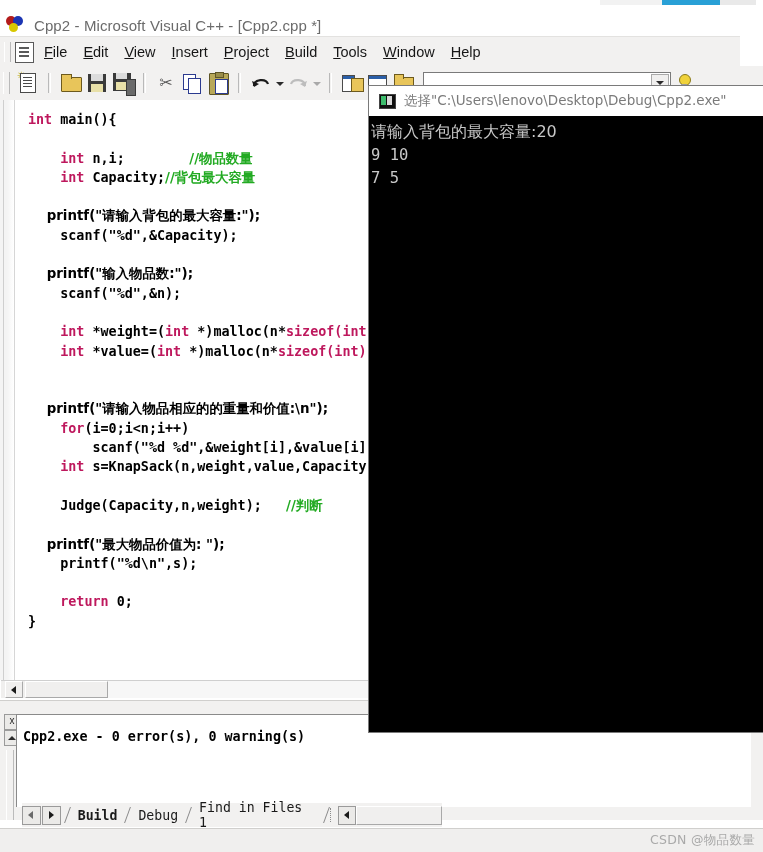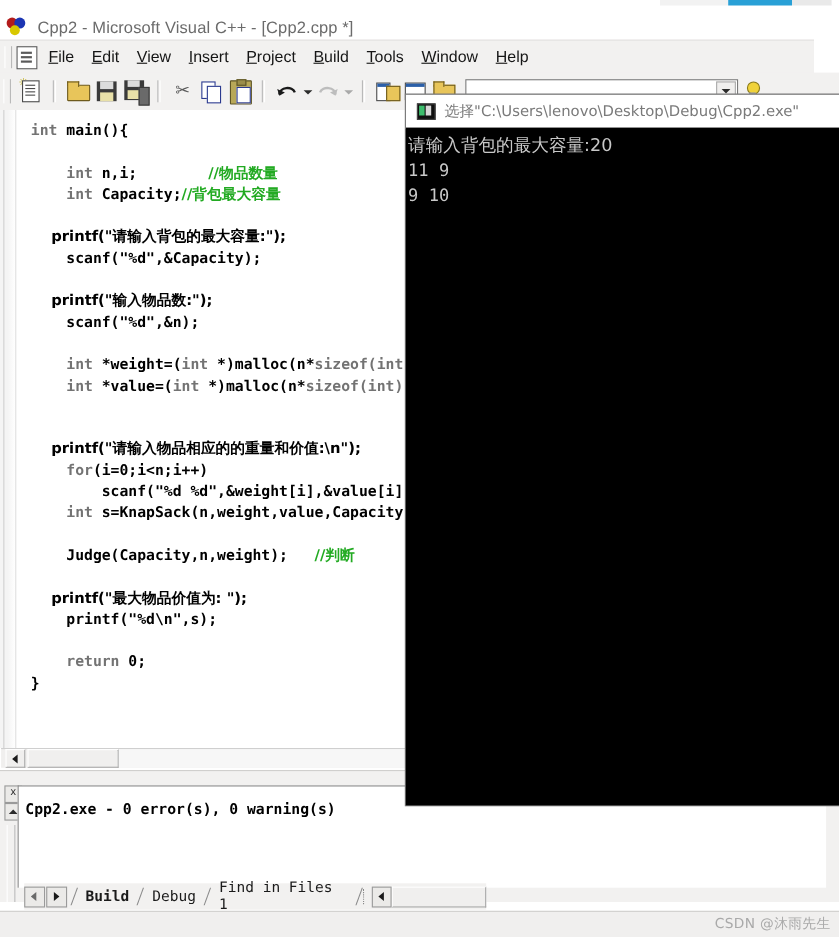--- a/index.html
+++ b/index.html
@@ -168,21 +168,21 @@
     font-family:"DejaVu Sans Mono", monospace;
     font-size:13.4px;
     font-weight:bold;
     line-height:19.3px;
     color:#000000;
     white-space:pre;
     padding-top:10px;
     box-sizing:border-box;
   }
   #code-area .ln{height:19.3px;padding-left:13px;}
-  #code-area .kw{color:#737373;}
+  #code-area .kw{color:#be185d;}
   #code-area .cm{color:#22aa22;}
   #code-area .cjk{font-family:"DejaVu Sans", sans-serif;font-weight:bold;}
 
   
   #editor-hscroll{
     position:absolute;left:1px;top:580px;width:368px;height:17px;
     background:#f0efee;border-top:1px solid #cfcfcf;
     display:flex;align-items:center;
   }
   #editor-hscroll .arrow-left{
@@ -480,21 +480,21 @@
     <div class="sl"></div>
     <div class="tab">Find in Files 1</div>
     <div class="sl"></div>
     <div class="dots"></div>
   </div>
   <div class="endbtn"></div>
   <div class="endtrack"></div>
 </div>
 
 <div id="statusbar"></div>
-<div id="watermark">CSDN @沐雨先生</div>
+<div id="watermark">CSDN @物品数量</div>
 
 <div id="console-window">
   <div id="console-titlebar">
     <div class="cicon"></div>
     <div class="ctitle">选择"C:\Users\lenovo\Desktop\Debug\Cpp2.exe"</div>
   </div>
-  <div id="console-body"><div class="cjkline">请输入背包的最大容量:20</div><div>11 9</div><div>9 10</div></div>
+  <div id="console-body"><div class="cjkline">请输入背包的最大容量:20</div><div>9 10</div><div>7 5</div></div>
 </div>
 
 </body></html>

